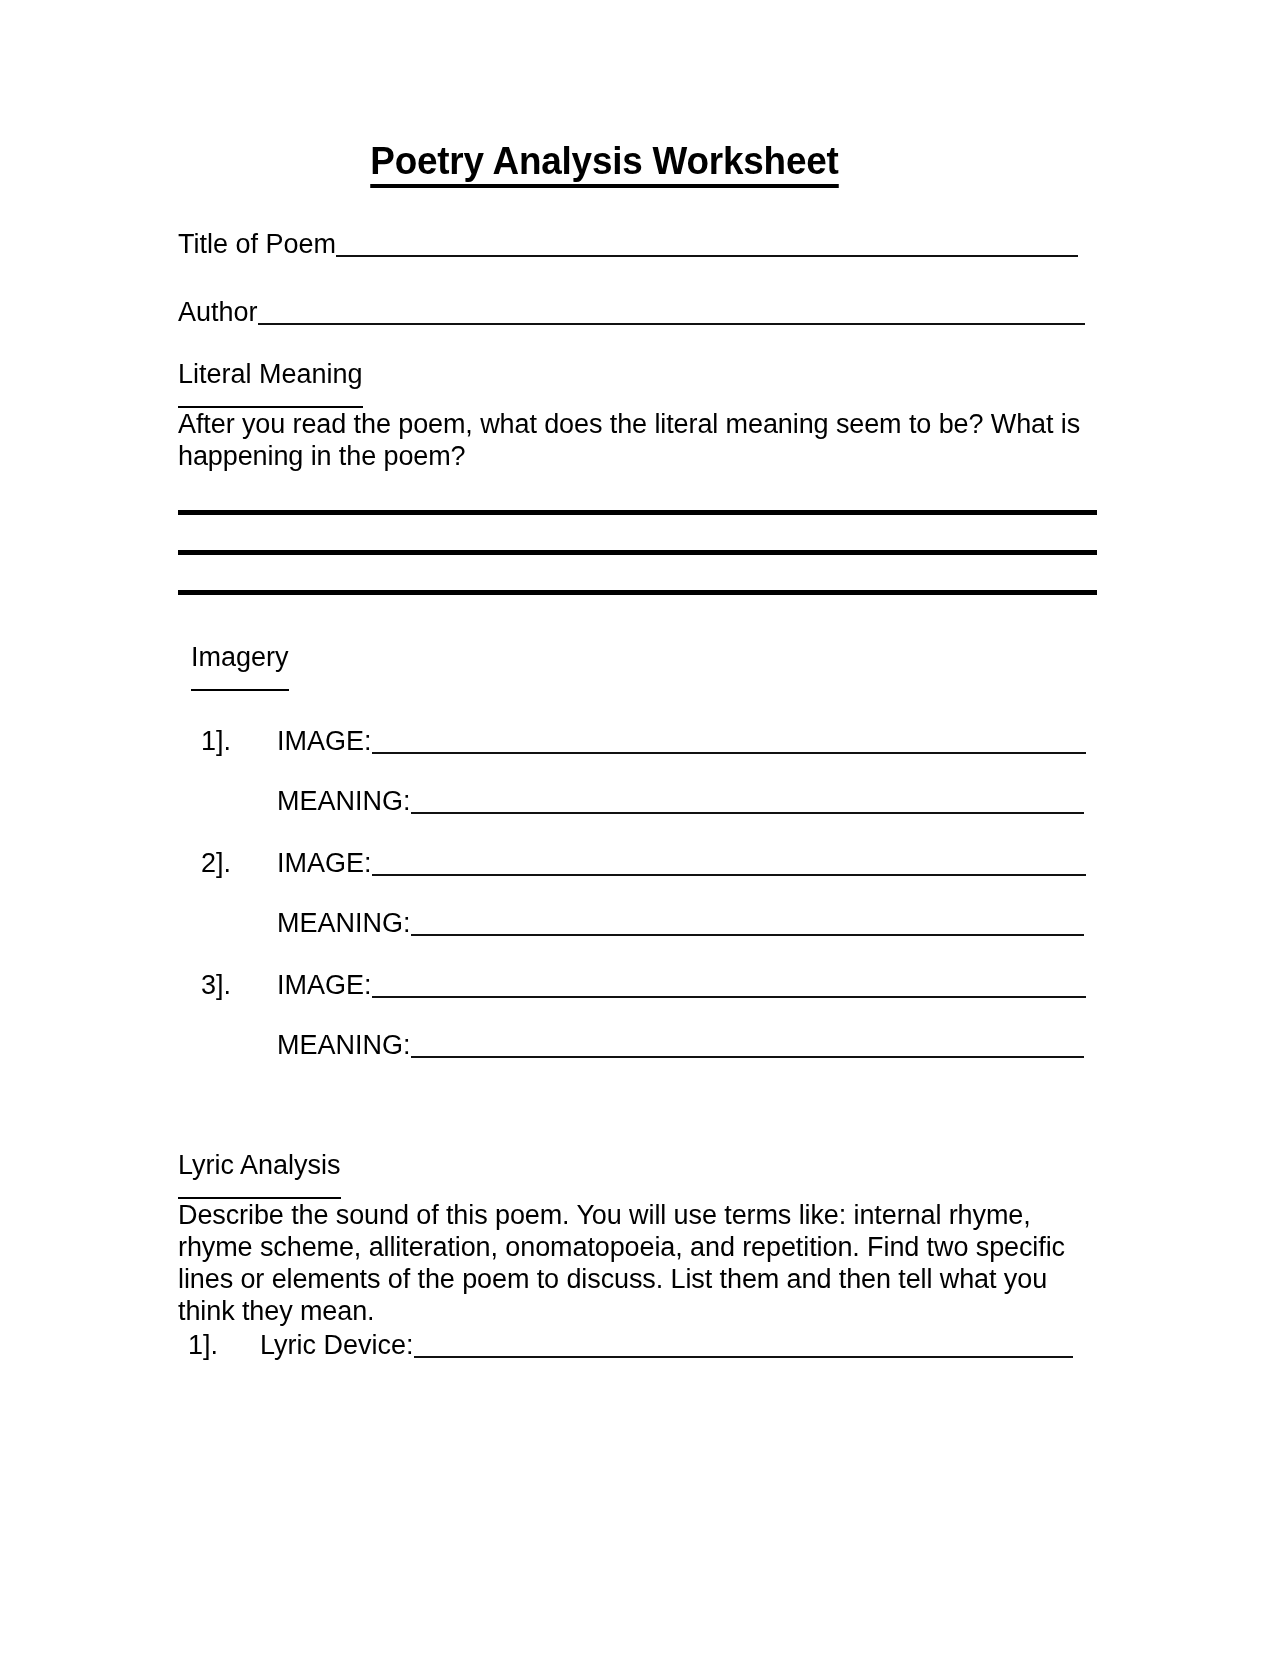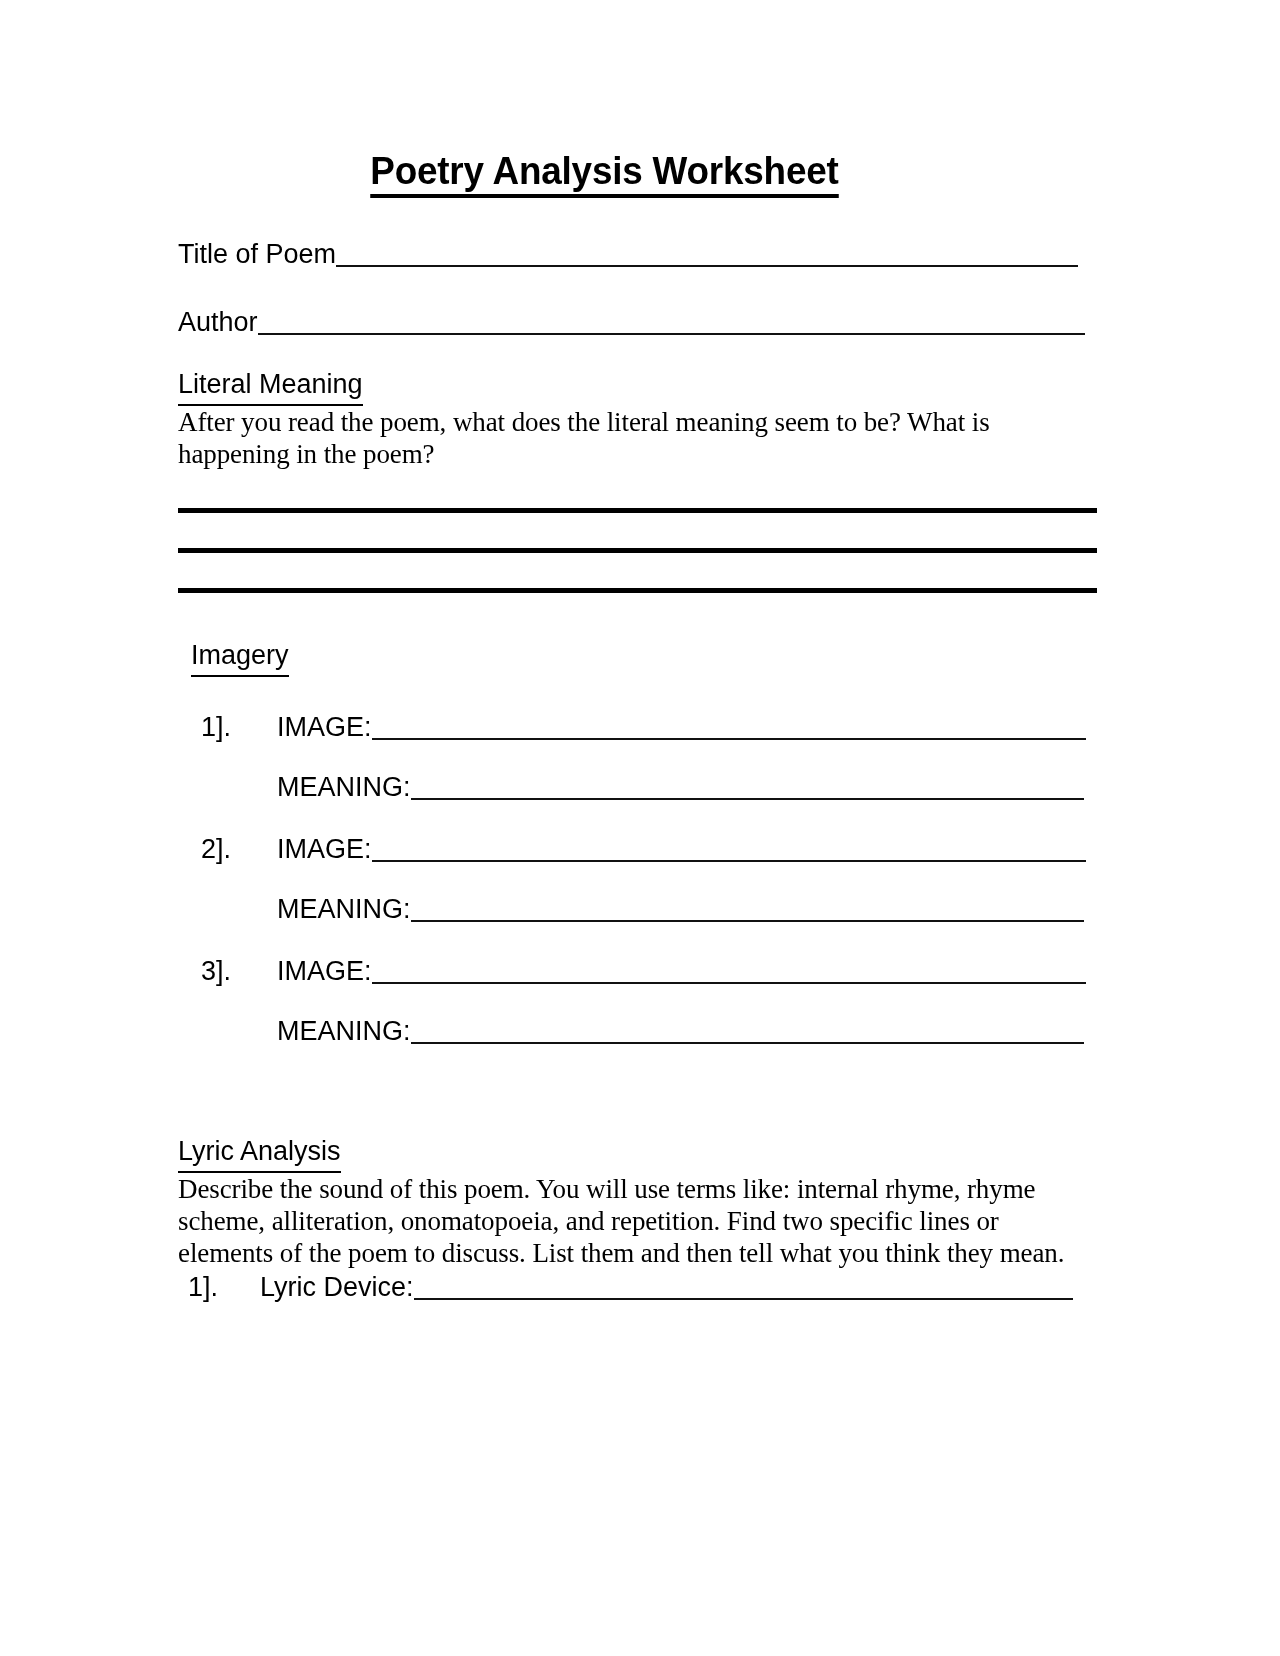--- a/index.html
+++ b/index.html
@@ -17,21 +17,21 @@
   .page {
     position: relative;
     width: 1280px;
     height: 1656px;
     background: #ffffff;
     overflow: hidden;
   }
   .sheet {
     position: absolute;
     left: 178px;
-    top: 12px;
+    top: 2px;
     width: 920px;
   }
 
   
   .doc-title {
     margin: 0;
     padding: 0;
     text-align: center;
     font-weight: bold;
     font-size: 38px;
@@ -46,28 +46,27 @@
     padding-bottom: 1px;
     transform: scaleX(0.97);
     transform-origin: center;
   }
 
   
   .body-text {
     font-size: 27px;
     line-height: 32px;
     letter-spacing: -0.1px;
-    font-family: Liberation Serif, serif;
   }
   .section-head {
     font-size: 27px;
     line-height: 32px;
     display: inline-block;
     border-bottom: 2px solid #000;
-    padding-bottom: 4px;
+    padding-bottom: 16px;
   }
 
   
   .fill-row {
     display: flex;
     align-items: flex-end;
     font-size: 27px;
     line-height: 32px;
     white-space: nowrap;
   }

